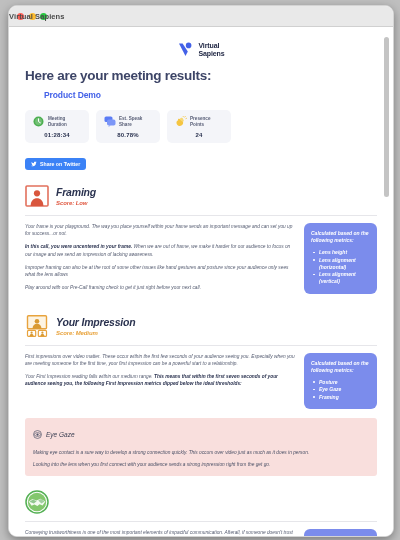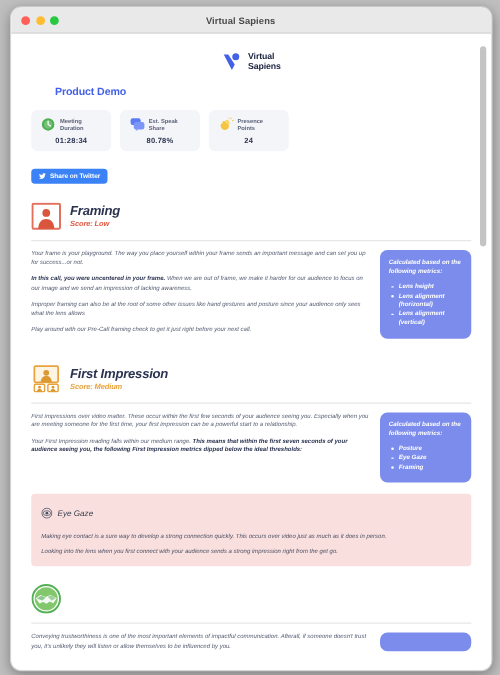--- a/index.html
+++ b/index.html
@@ -21,21 +21,21 @@
     height:20px;min-height:20px;background:#e9e9e9;
     border-bottom:1px solid #d0d0d0;
     display:flex;align-items:center;position:relative;
   }
   .lights{display:flex;gap:4.5px;padding-left:8px;}
   .light{width:7px;height:7px;border-radius:50%;}
   .l-red{background:#ff5f57;}
   .l-yellow{background:#febc2e;}
   .l-green{background:#28c840;}
   .win-title{
-    position:absolute;left:0;right:17px;text-align:center;
+    position:absolute;left:0;right:17px;text-align:left;
     font-size:7.5px;color:#4a4a4a;font-weight:600;letter-spacing:.1px;
   }
   
   .content{
     flex:1;overflow:hidden;position:relative;background:#fff;
     padding:0 0 0 0;
   }
   .scrollpane{position:absolute;inset:0;padding:10px 16px 0 16px;box-sizing:border-box;}
   .scrollbar-track{
     position:absolute;right:2px;top:4px;width:5px;bottom:4px;background:transparent;
@@ -141,20 +141,21 @@
             <path d="M13.9 2.6 L9.6 10.6 L10.9 10.6 L14.6 3.6 Z" fill="#2b3fc4" opacity="0"></path>
           </svg>
           <div>
             <div class="logo-text">Virtual</div>
             <div class="logo-text">Sapiens</div>
           </div>
         </div>
       </div>
 
       
+      <div class="h1">Here are your meeting results:</div>
       <div class="h2">Product Demo</div>
 
       
       <div class="stats">
 
         <div class="stat">
           <div class="stat-top">
             <span class="stat-ico">
               <svg width="11" height="11" viewBox="0 0 11 11">
                   <circle cx="5.5" cy="5.5" r="5" fill="#4caf50"></circle>
@@ -251,21 +252,21 @@
               <path d="M7.6 13.8 C7.6 10.2 9.6 8.7 12 8.7 C14.4 8.7 16.4 10.2 16.4 13.8 Z" fill="#d99a33"></path>
               <rect x="2.5" y="15.4" width="8.2" height="6" rx="1" fill="#fff" stroke="#e8a33d" stroke-width="1.2"></rect>
               <circle cx="6.6" cy="17.7" r="1.1" fill="#d99a33"></circle>
               <path d="M4.6 21.2 C4.6 19.5 5.5 18.9 6.6 18.9 C7.7 18.9 8.6 19.5 8.6 21.2 Z" fill="#d99a33"></path>
               <rect x="13.3" y="15.4" width="8.2" height="6" rx="1" fill="#fff" stroke="#e8a33d" stroke-width="1.2"></rect>
               <circle cx="17.4" cy="17.7" r="1.1" fill="#d99a33"></circle>
               <path d="M15.4 21.2 C15.4 19.5 16.3 18.9 17.4 18.9 C18.5 18.9 19.4 19.5 19.4 21.2 Z" fill="#d99a33"></path>
             </svg>
           </span>
           <span class="sec-titles">
-            <span class="sec-title">First Impression</span>
+            <span class="sec-title">Your Impression</span>
             <span class="sec-score sc-med">Score: Medium</span>
           </span>
         </div>
         <div class="divider"></div>
         <div class="sec-body">
           <div class="sec-text">
             <p><span>First impressions over video matter. These occur within the first few seconds of your audience seeing you. Especially when you are meeting someone for the first time, your first impression can be a powerful start to a relationship.</span></p>
             <p><span>Your First Impression reading falls within our medium range. </span><b>This means that within the first seven seconds of your audience seeing you, the following First Impression metrics dipped below the ideal thresholds:</b></p>
           </div>
           <div class="metrics">

